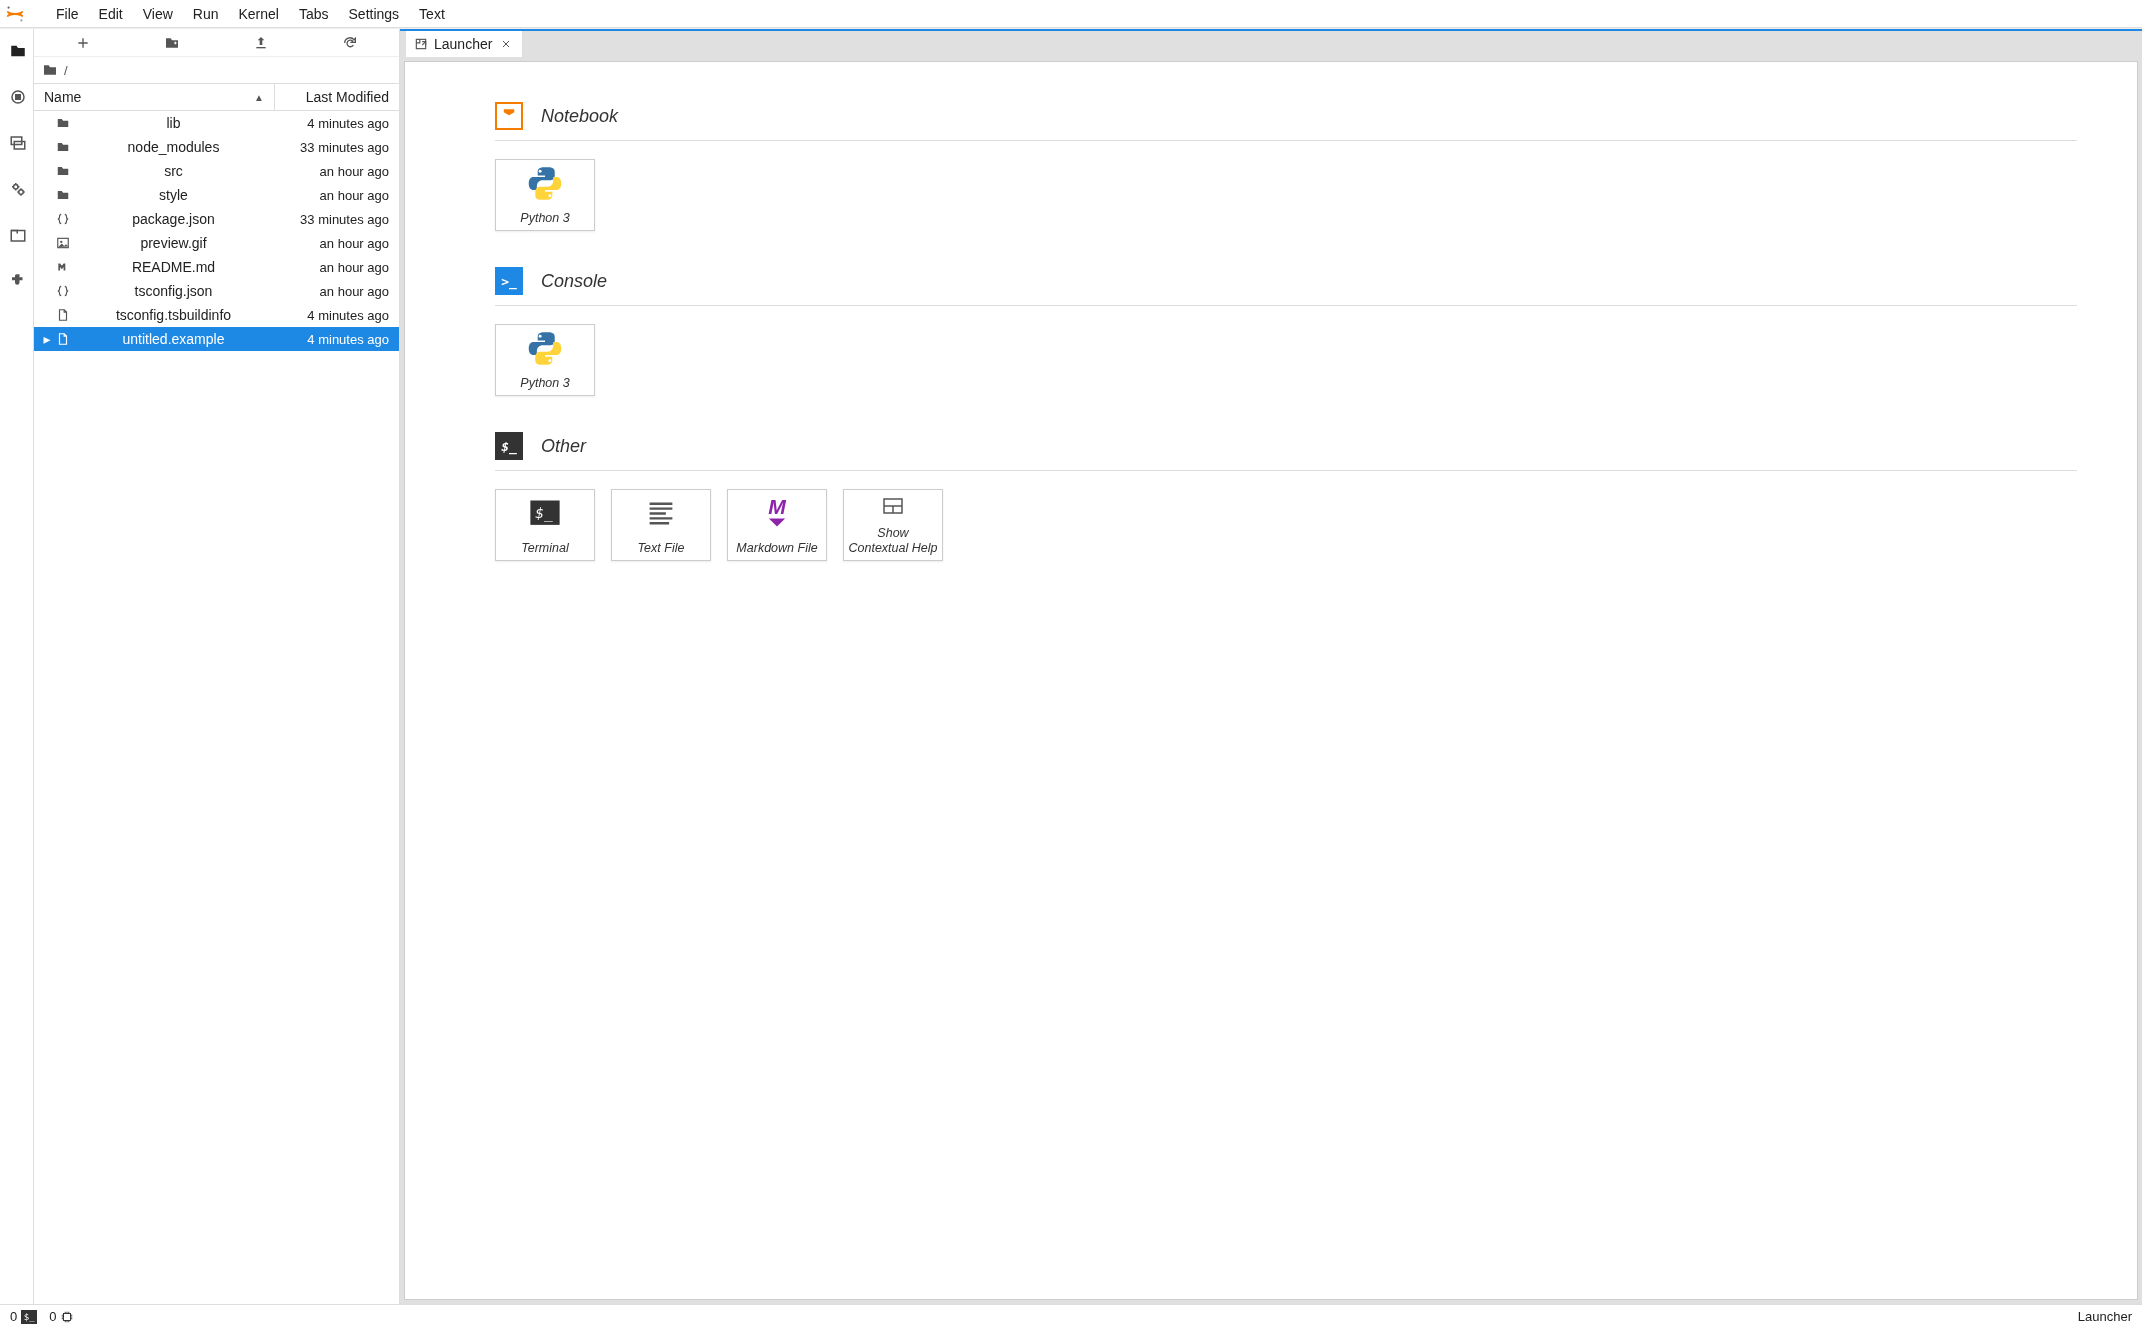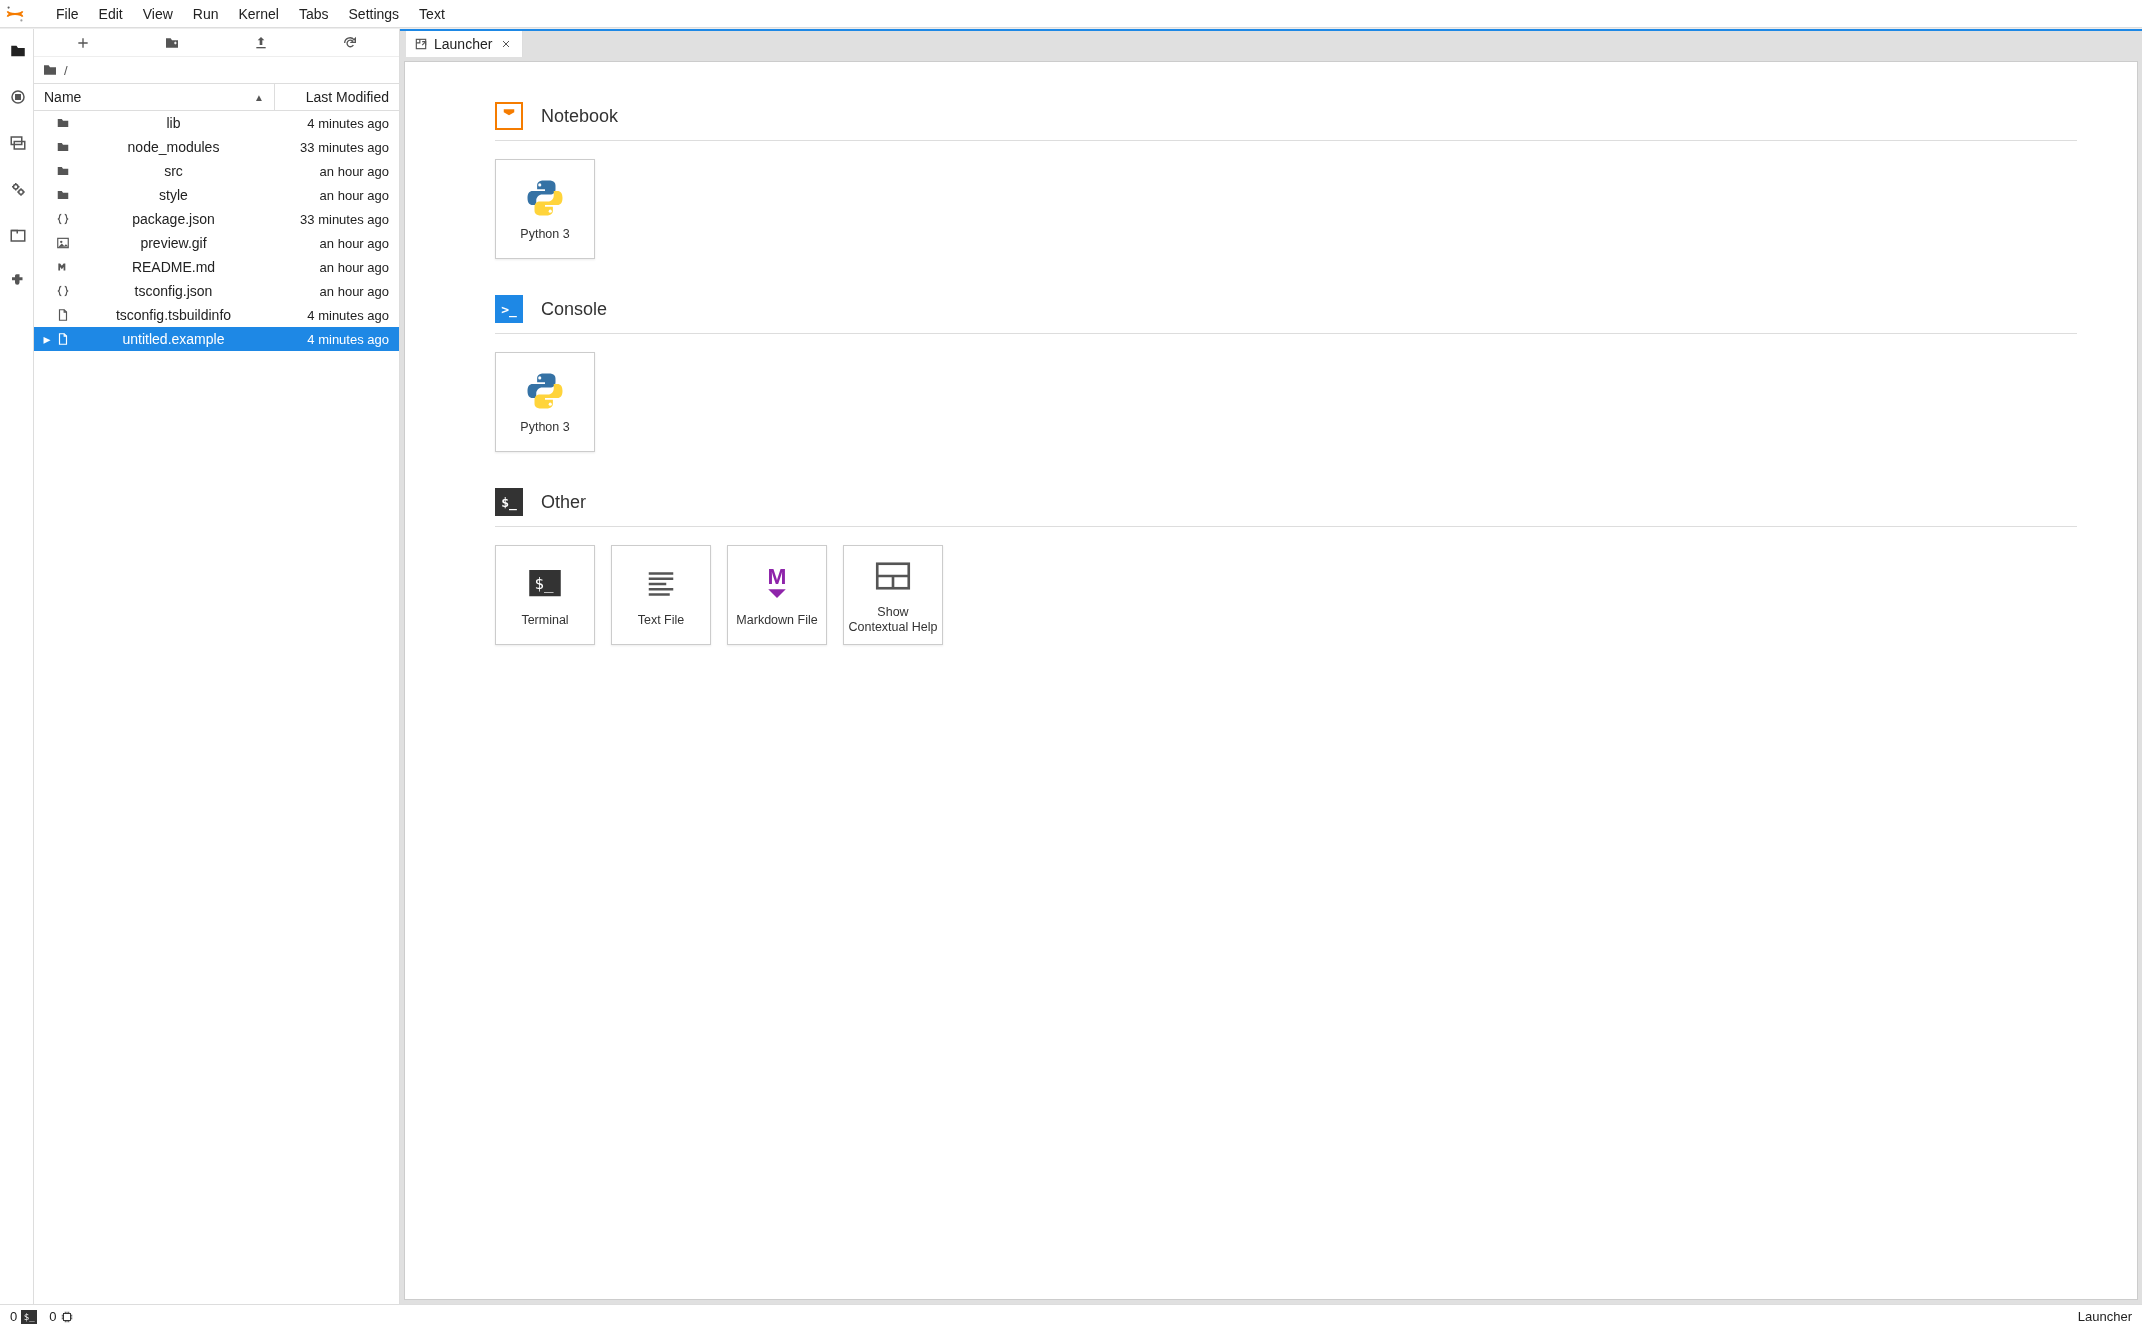--- a/index.html
+++ b/index.html
@@ -45,27 +45,27 @@
   .md-icon { color:#8e24aa; }
   .file-plain-icon { color:#555; }
 
   
   .content { flex:1; display:flex; flex-direction:column; background:#e0e0e0; min-width:0;}
   .tabbar { height:28px; display:flex; align-items:flex-end; background:#e0e0e0; padding-left:6px; border-top:2px solid #1e88e5;}
   .tab { display:flex; align-items:center; background:#fff; height:26px; padding:0 8px; gap:6px; border-right:1px solid #ddd; font-size:14px; cursor:pointer; position:relative;}
   .tab svg.tab-icon { width:14px; height:14px; color:#555; }
   .tab .close { width:16px; height:16px; display:flex; align-items:center; justify-content:center; cursor:pointer; color:#555;}
   .tab .close svg { width:12px; height:12px;}
-  .launcher-body { flex:1; background:#fff; margin:4px 4px 4px 4px; border:1px solid #ccc; overflow:auto; padding:40px 60px 40px 90px;}
+  .launcher-body { flex:1; background:#fff; margin:4px 4px 4px 4px; border:1px solid #ccc; overflow:auto; padding:40px 60px 40px 90px;font-style:italic;}
   .section { margin-bottom:36px; }
   .section-header { display:flex; align-items:center; gap:18px; padding-bottom:10px; border-bottom:1px solid #ddd; margin-bottom:18px;}
   .section-header .icon-box { width:28px; height:28px; display:flex; align-items:center; justify-content:center; color:#fff; font-weight:bold;}
   .section-header .title { font-size:18px; color:#333;}
   .cards { display:flex; gap:16px; flex-wrap:wrap;}
-  .card { width:100px; height:100px; border:1px solid #ccc; display:flex; flex-direction:column; align-items:center; justify-content:center; gap:8px; cursor:pointer; background:#fff; box-shadow:0 1px 2px rgba(0,0,0,0.08); padding:4px;}
+  .card { width:100px; height:72px; border:1px solid #ccc; display:flex; flex-direction:column; align-items:center; justify-content:center; gap:8px; cursor:pointer; background:#fff; box-shadow:0 1px 2px rgba(0,0,0,0.08); padding:4px;}
   .card-label { font-size:12.5px; color:#333; text-align:center; line-height:1.2;}
   .card svg, .card .card-icon { width:42px; height:42px; }
 
   
   .statusbar { height:24px; border-top:1px solid #ddd; display:flex; align-items:center; padding:0 10px; font-size:13px; gap:12px; background:#fff;}
   .statusbar .spacer { flex:1; }
   .statusbar .sb-item { display:flex; align-items:center; gap:4px; cursor:pointer;}
   .statusbar svg { width:14px; height:14px; }
 
   

